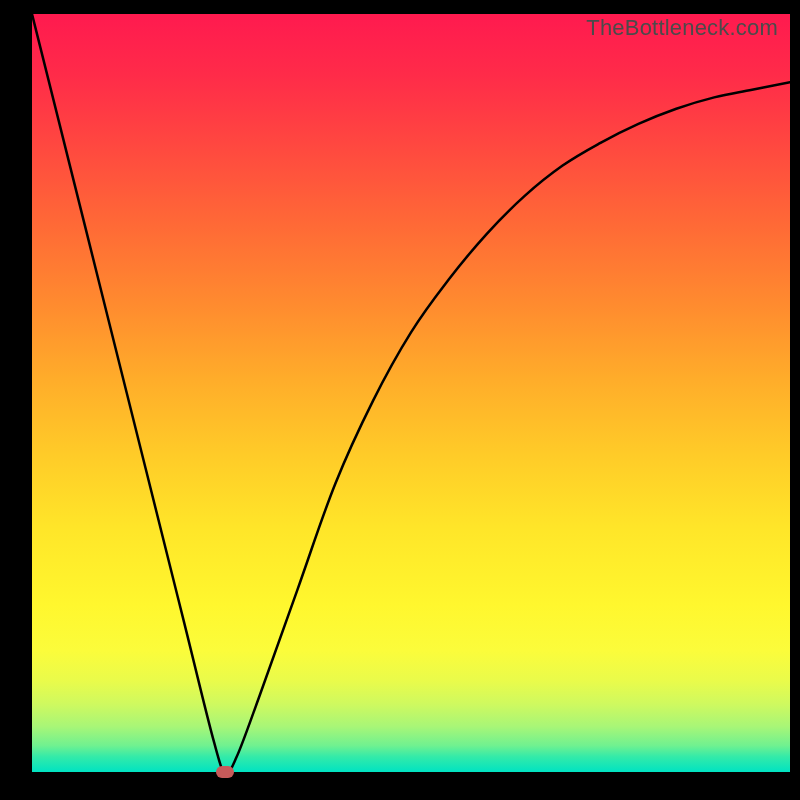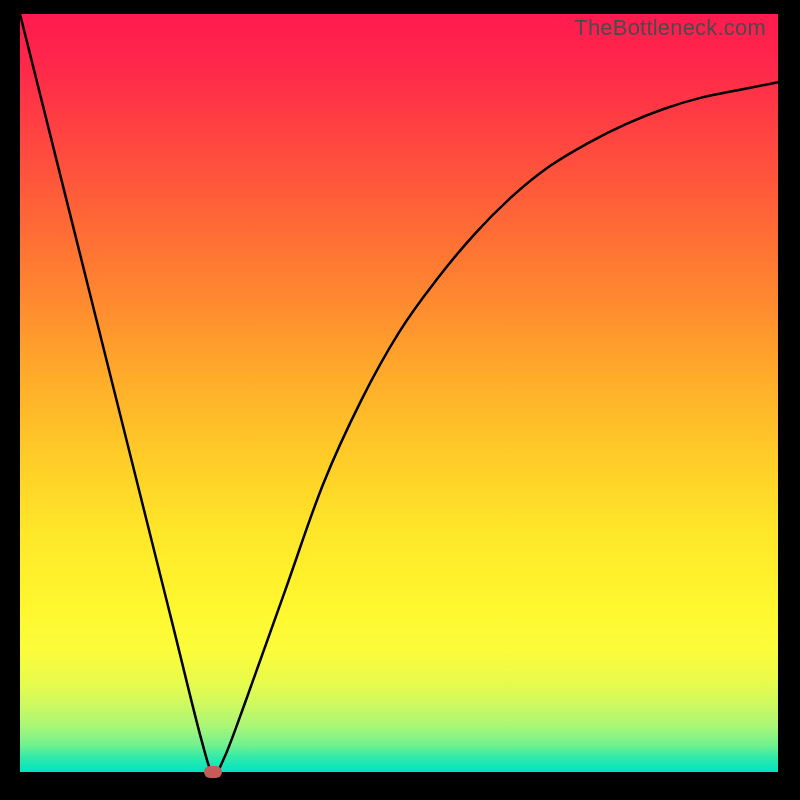--- a/index.html
+++ b/index.html
@@ -12,21 +12,21 @@
     font-family: Arial, Helvetica, sans-serif;
   }
   .frame {
     position: relative;
     width: 800px;
     height: 800px;
     background: #000;
   }
   .plot {
     position: absolute;
-    left: 20px;
+    left: 32px;
     top: 14px;
     width: 758px;
     height: 758px;
     background: linear-gradient(to bottom,
       #ff1a4f 0%,
       #ff2b49 8%,
       #ff4a3f 18%,
       #ff6a36 28%,
       #ff8a2f 38%,
       #ffac2a 48%,

